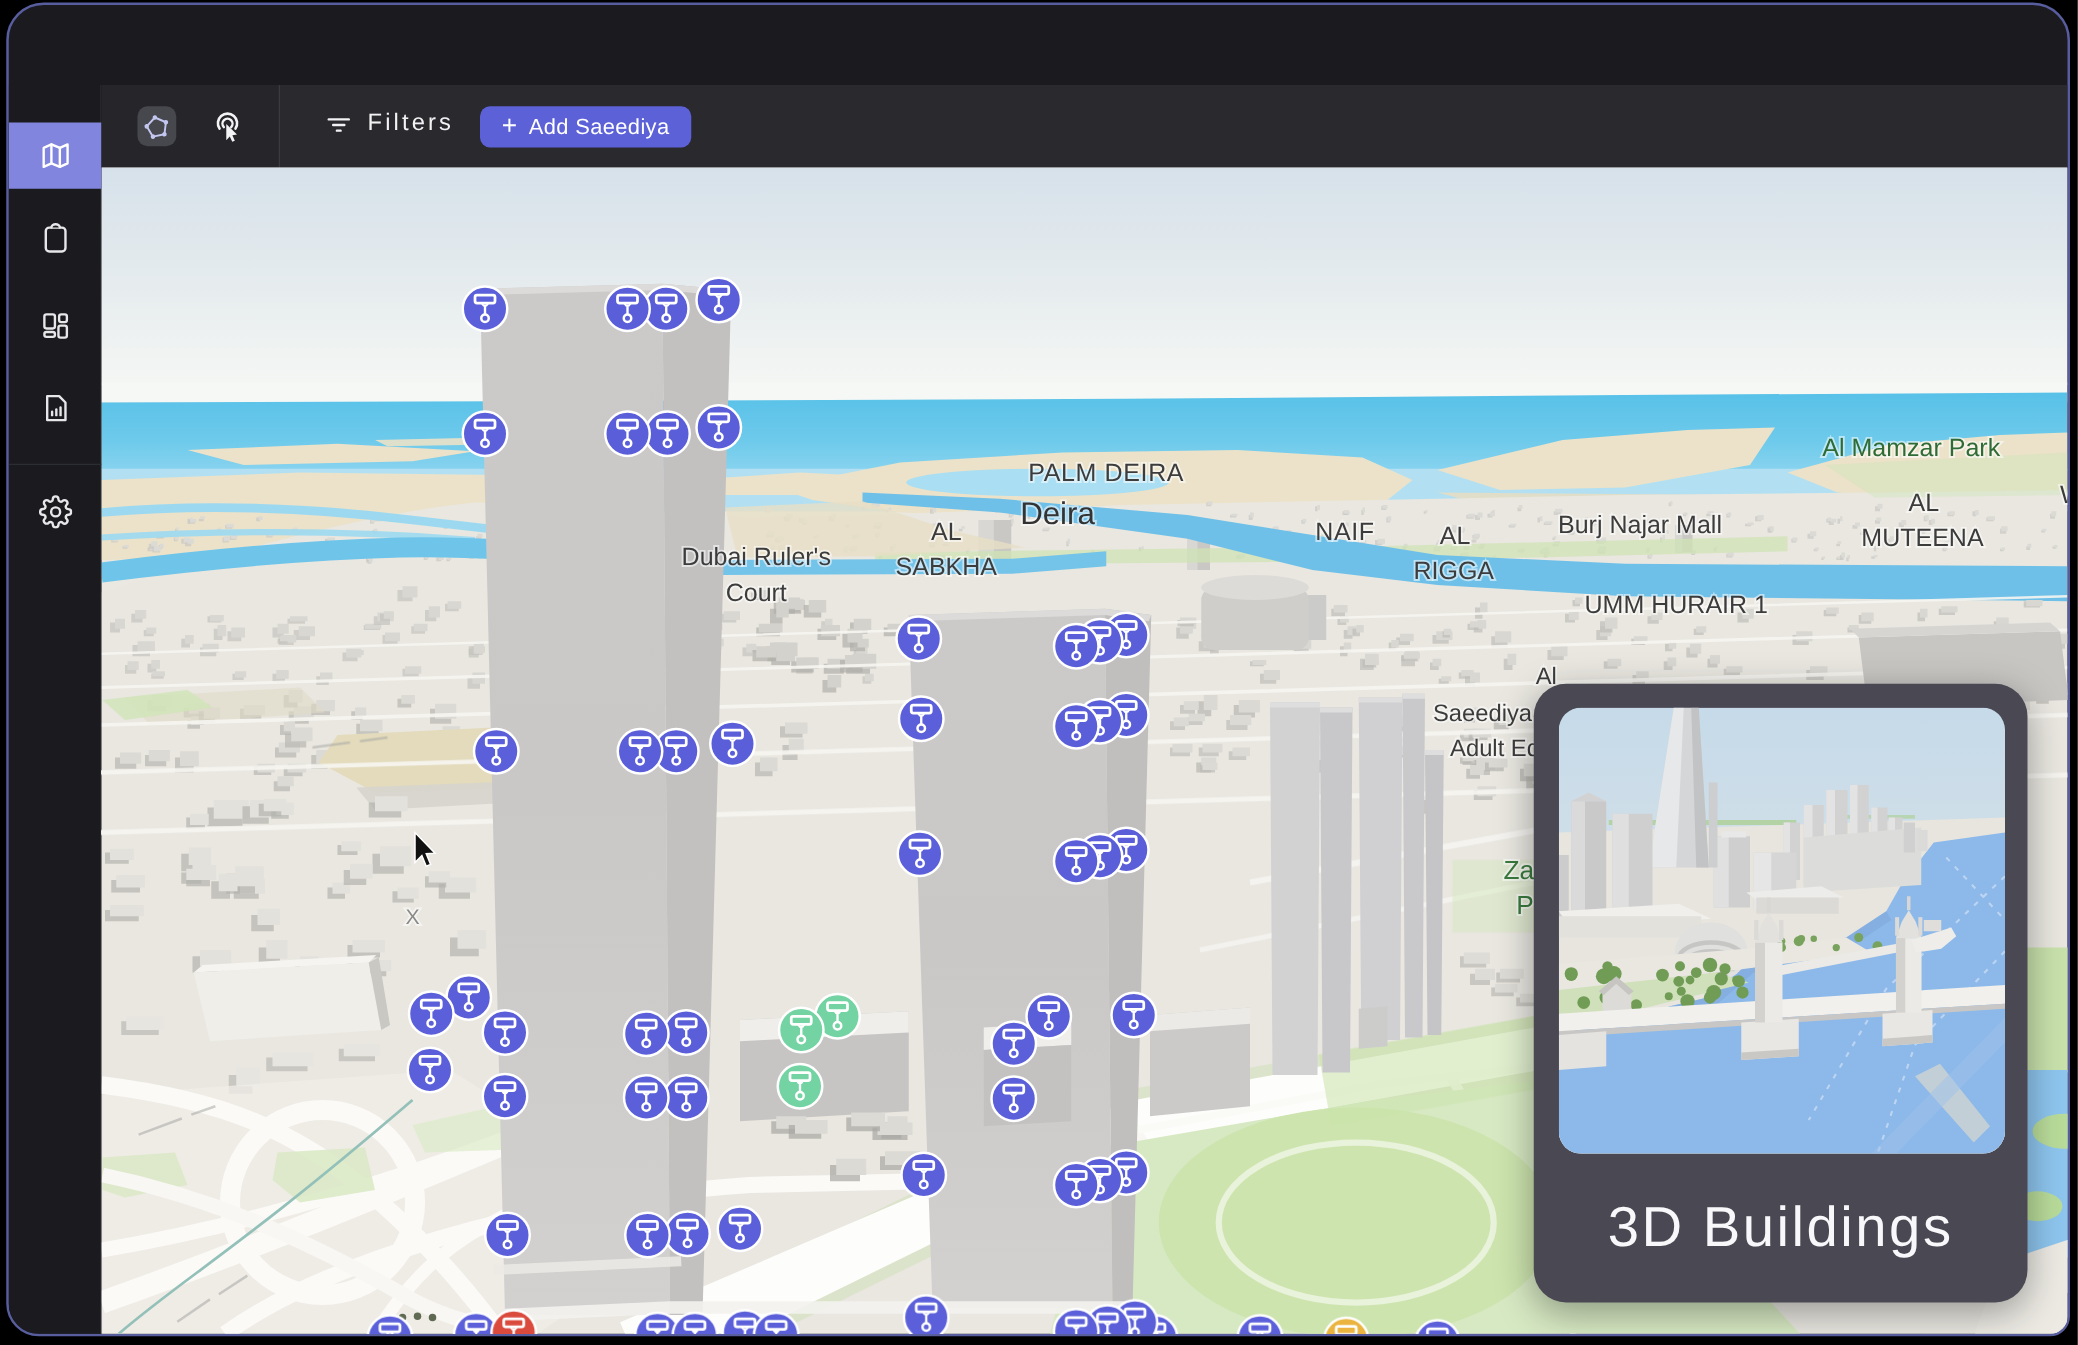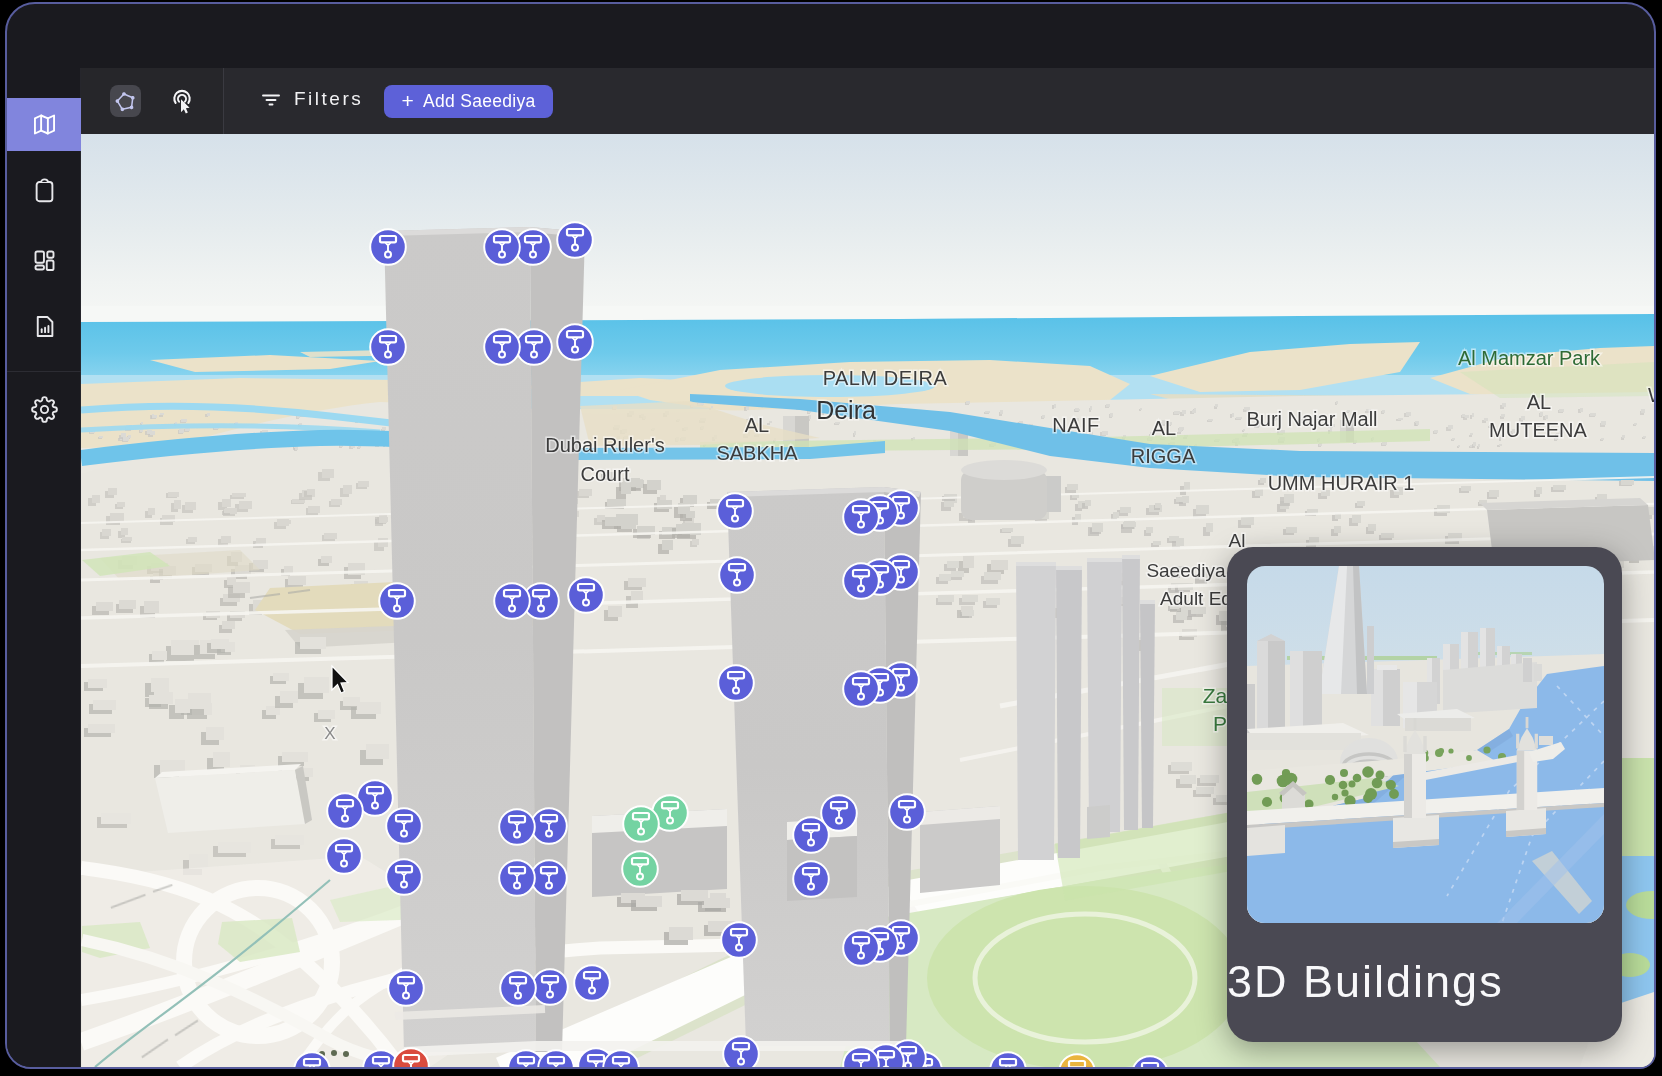--- a/index.html
+++ b/index.html
@@ -16,21 +16,21 @@
 .tapic{position:absolute;left:88px;top:21px}
 .tdiv{position:absolute;left:142px;top:0;bottom:0;width:1px;background:#3a3a41}
 .filters{position:absolute;left:178px;top:20px;display:flex;align-items:flex-start;gap:11px;color:#f2f2f4;font-size:19px;letter-spacing:2.5px}
 .addbtn{position:absolute;left:303px;top:17px;width:169px;height:33px;background:#5d61d8;border-radius:8px;
 color:#fff;font-size:17.5px;letter-spacing:0.3px;display:flex;align-items:center;justify-content:center;gap:9px}
 .plus{font-size:21px;font-weight:400;margin-top:-2px}
 .map{position:absolute;left:74px;top:130px;right:0;bottom:0;background:#eae8e1}
 .card{position:absolute;left:1220px;top:543px;width:395px;height:495px;background:#4a4953;border-radius:26px;
 box-shadow:0 8px 30px rgba(0,0,0,0.35)}
 .cimg{position:absolute;left:20px;top:19px;width:357px;height:357px;border-radius:18px;overflow:hidden}
-.ctext{position:absolute;left:0;right:0;top:409px;text-align:left;font-size:45px;color:#f8f8fa;letter-spacing:2px}
+.ctext{position:absolute;left:0;right:0;top:409px;text-align:center;font-size:45px;color:#f8f8fa;letter-spacing:2px}
 </style></head><body>
 <div class="win">
   <div class="toolbar">
       <div style="position:absolute;left:0;top:0;bottom:0;width:143px;background:rgba(0,0,0,0.07)"></div>
     <div class="polybtn">
         <svg width="23" height="23" viewBox="0 0 24 24" fill="none" stroke="#c3c6ef" stroke-width="1.6" stroke-linejoin="round">
           <g transform="rotate(-12 12 12)">
             <path d="M12 4 L20.2 9.8 L16.9 19.3 L7.1 19.3 L3.8 9.8 Z"></path>
             <circle cx="12" cy="4" r="1.9" fill="#c3c6ef" stroke="none"></circle>
             <circle cx="20.2" cy="9.8" r="1.9" fill="#c3c6ef" stroke="none"></circle>

